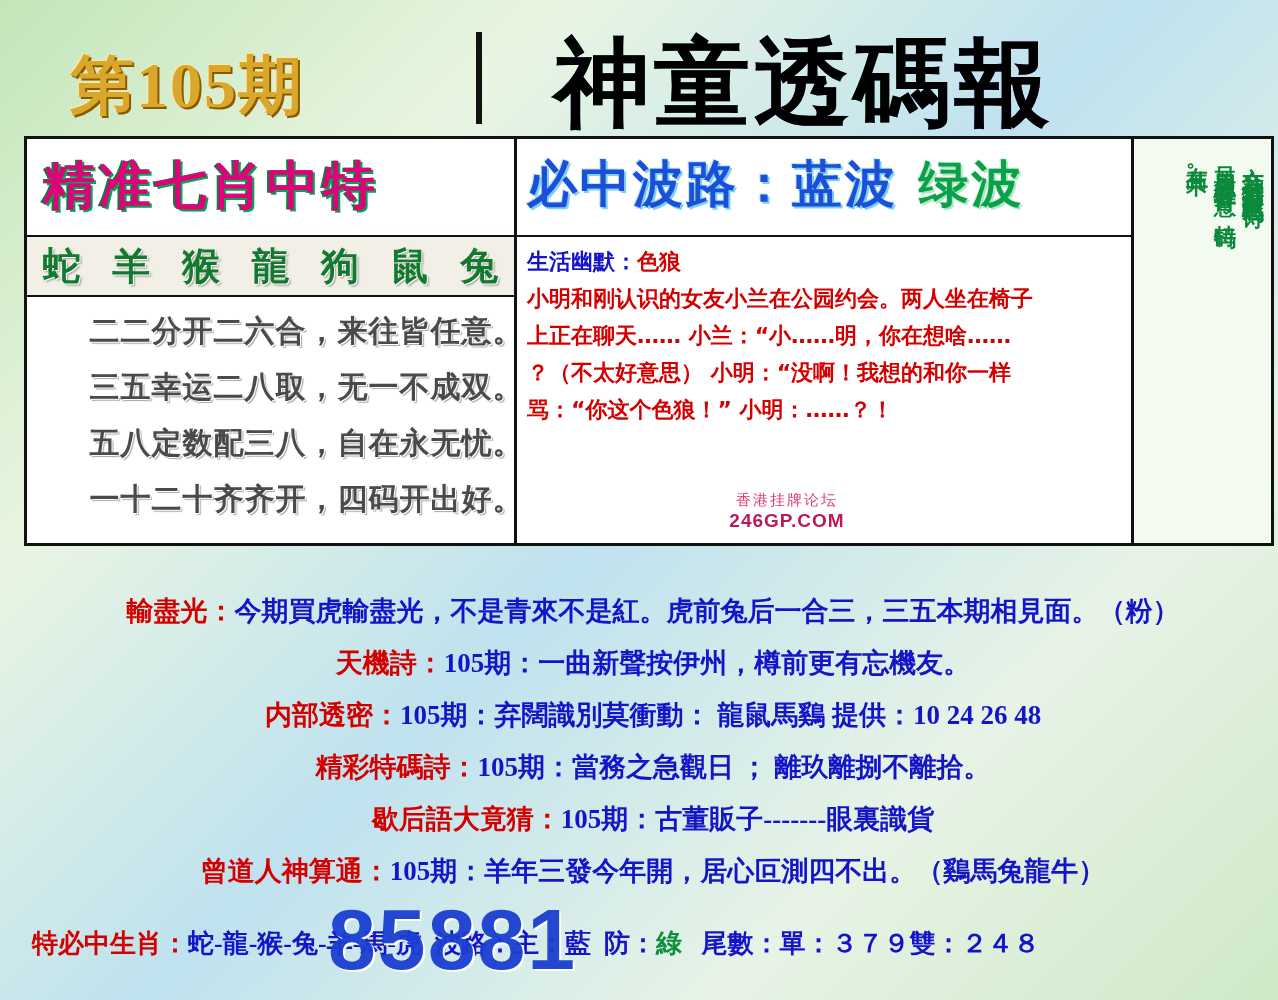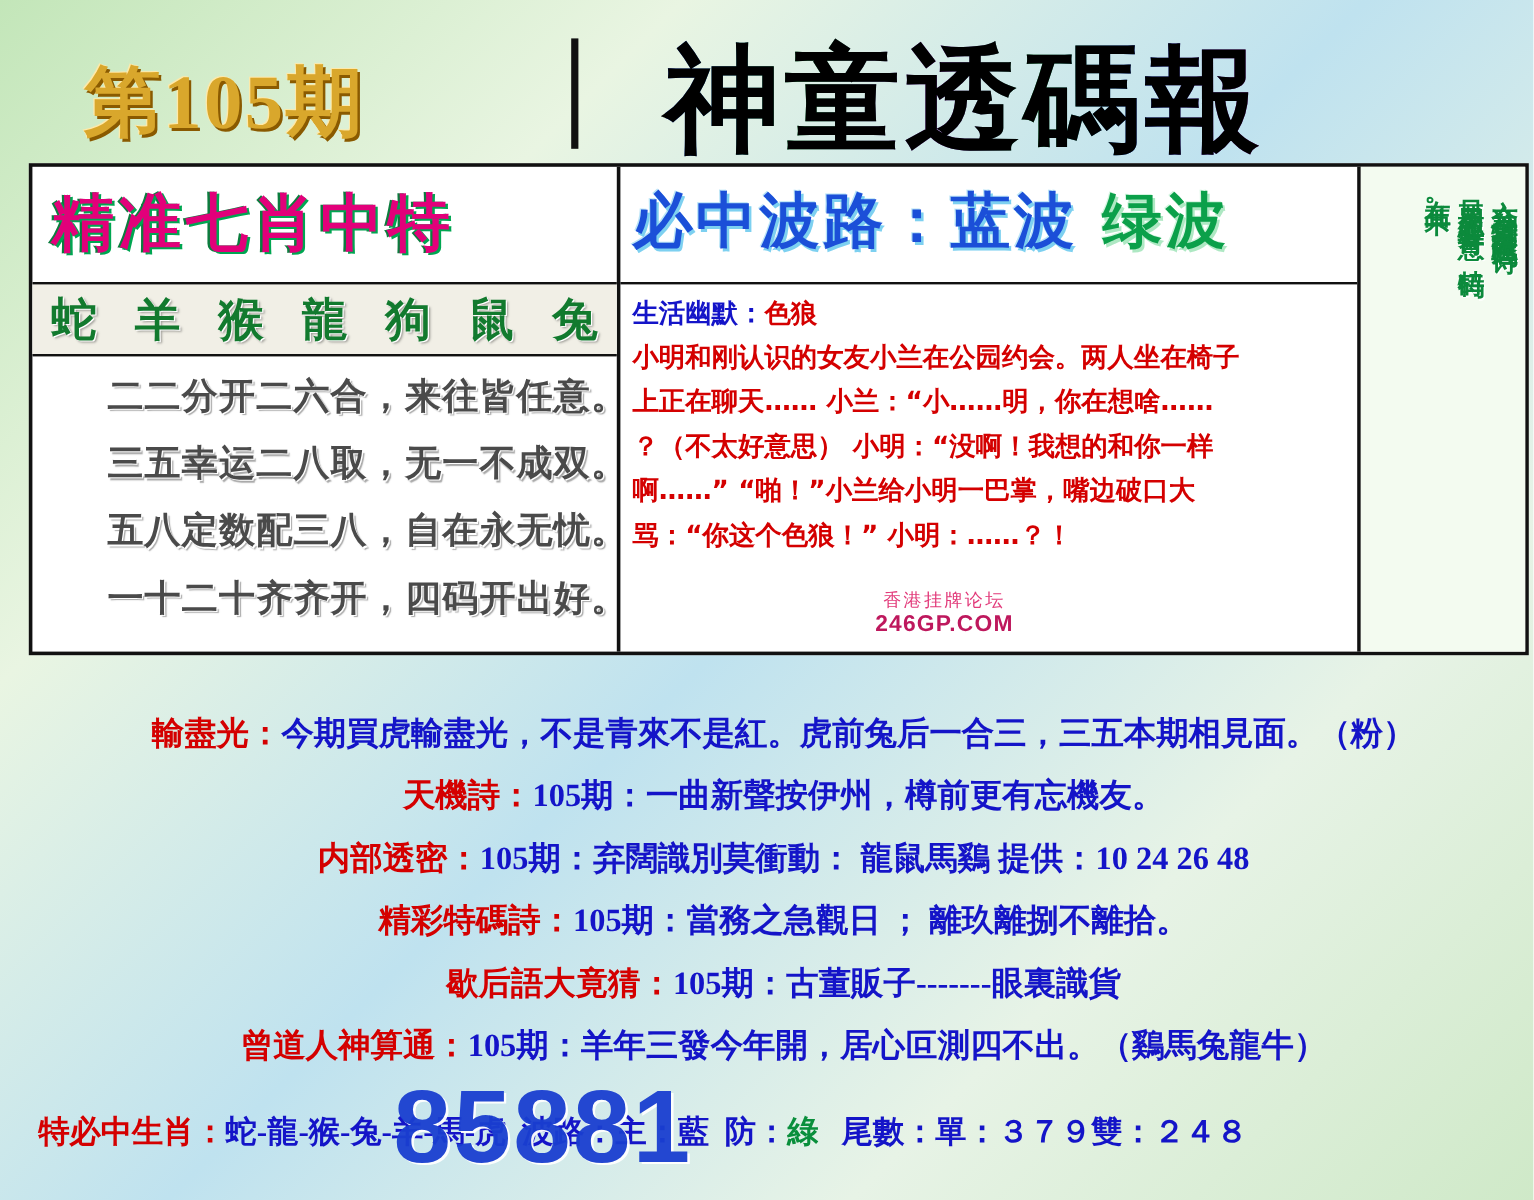--- a/index.html
+++ b/index.html
@@ -349,21 +349,20 @@
           <span>必中波路：</span><span>蓝波</span>&nbsp;<span class="green">绿波</span>
         </div>
         <div id="mid-rule"></div>
         <div id="joke">
           <div class="joke-line">
             <span class="lbl">生活幽默：</span><span>色狼</span>
           </div>
           <div class="joke-line">小明和刚认识的女友小兰在公园约会。两人坐在椅子</div>
           <div class="joke-line">上正在聊天……  小兰：“小……明，你在想啥……</div>
           <div class="joke-line">？（不太好意思）  小明：“没啊！我想的和你一样</div>
-          <div class="joke-line">啊……”  “啪！”小兰给小明一巴掌，嘴边破口大</div>
           <div class="joke-line">骂：“你这个色狼！”  小明：……？！</div>
         </div>
         <div id="watermark-mid">
           <div id="wm-cn">香港挂牌论坛</div>
           <div id="wm-en">246GP.COM</div>
         </div>
       </div>
 
       <div class="vline"></div>
 

